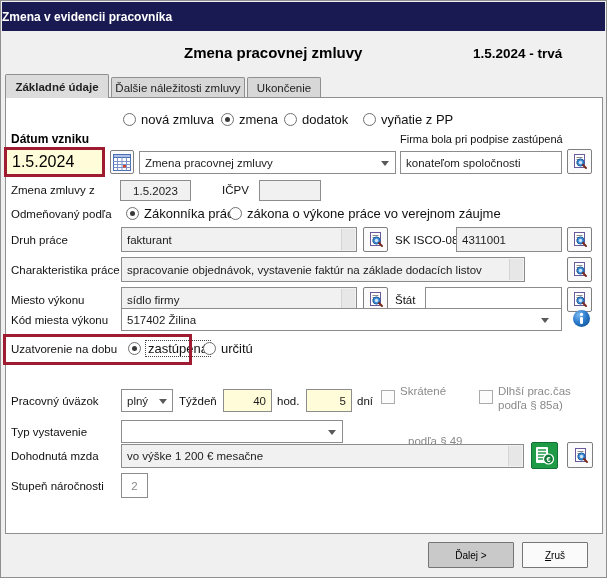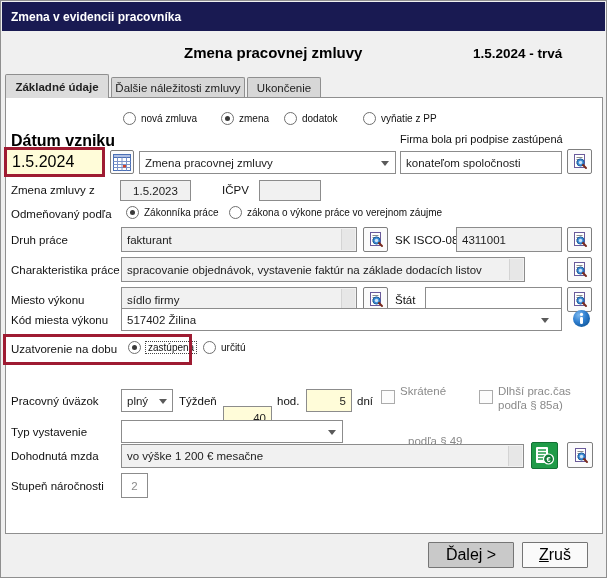--- a/index.html
+++ b/index.html
@@ -1,41 +1,41 @@
 <!DOCTYPE html>
 <html><head>
 <meta charset="utf-8">
 <style>
   html,body{margin:0;padding:0;}
   body{font-family:"Liberation Sans", sans-serif; background:#bfbfbf;}
   .win{position:relative;width:607px;height:578px;background:#f0f0f0;border:1px solid #8f8f8f;box-sizing:border-box;overflow:hidden;}
   .abs{position:absolute;box-sizing:border-box;}
-  .titlebar{left:1px;top:1px;width:603px;height:29px;background:#191a52;color:#fff;font-weight:bold;font-size:12px;display:flex;align-items:center;padding-left:9px;}
+  .titlebar{left:1px;top:1px;width:603px;height:29px;background:#191a52;color:#fff;font-weight:bold;font-size:12px;display:flex;align-items:center;padding-left:0;}
   .hdr-title{left:183px;top:43px;font-size:15px;font-weight:bold;color:#000;}
   .hdr-validity{left:472px;top:45px;font-size:13.5px;font-weight:bold;color:#000;}
   .tab{border:1px solid #8f8f8f;border-bottom:none;display:flex;align-items:center;justify-content:center;font-size:11.5px;color:#222;border-radius:2px 2px 0 0;background:#d7d7d7;}
   .tab.active{background:#dcdcdc;font-weight:bold;z-index:4;}
   .panel{left:4px;top:96px;width:598px;height:437px;background:#ffffff;border:1px solid #8f8f8f;z-index:1;}
   .lbl{font-size:11.5px;color:#111;white-space:nowrap;z-index:2;}
-  .blbl{font-size:16px;font-weight:bold;color:#000;white-space:nowrap;z-index:2;}
+  .blbl{font-size:12px;font-weight:bold;color:#000;white-space:nowrap;z-index:2;}
   .fld{border:1px solid #8c8c8c;background:#fff;font-size:11.5px;padding:0 5px;display:flex;align-items:center;color:#1c1c1c;white-space:nowrap;overflow:hidden;z-index:2;}
   .ro{background:#f1f1f1;}
   .yellow{background:#fffcd9;justify-content:flex-end;}
   .center{justify-content:center;padding:8px;}
   .strip::before{content:'';position:absolute;right:1px;top:1px;bottom:1px;width:13px;background:#e7e7e7;border-left:1px solid #d4d4d4;}
   .arr{position:absolute;right:6px;top:50%;margin-top:-2px;width:0;height:0;border-left:4px solid transparent;border-right:4px solid transparent;border-top:5px solid #5a5a5a;}
   .btnicon{border:1px solid #7f7f7f;background:#fbfbfb;display:flex;align-items:center;justify-content:center;border-radius:2px;padding:0;z-index:2;cursor:pointer;}
-  .radio{display:flex;align-items:center;gap:5px;font-size:10px;color:#111;z-index:3;white-space:nowrap;}
+  .radio{display:flex;align-items:center;gap:5px;font-size:13px;color:#111;z-index:3;white-space:nowrap;}
   .rc{width:13px;height:13px;border-radius:50%;border:1px solid #6f6f6f;background:#fff;box-sizing:border-box;position:relative;flex:0 0 13px;}
   .rc.sel::after{content:'';position:absolute;left:3px;top:3px;width:5px;height:5px;border-radius:50%;background:#3a3a3a;}
   .chk{width:14px;height:14px;border:1px solid #ababab;background:#fcfcfc;z-index:2;}
   .gray{color:#8a8a8a;}
   .redbox{border:3px solid #9e1b32;background:transparent;z-index:5;pointer-events:none;}
   .dotted{outline:1px dotted #444;padding:0 2px;}
-  .pbtn{border:1px solid #757575;font-size:16px;display:flex;align-items:center;justify-content:center;color:#000;cursor:pointer;z-index:2;border-radius:1px;}
+  .pbtn{border:1px solid #757575;font-size:10px;display:flex;align-items:center;justify-content:center;color:#000;cursor:pointer;z-index:2;border-radius:1px;}
   .u{text-decoration:underline;}
 </style>
 </head>
 <body>
 
 <div class="win">
 
   <div class="abs titlebar">
     <span>Zmena v evidencii pracovníka</span>
   </div>
@@ -220,21 +220,21 @@
     <span>určitú</span>
   </div>
   <div class="abs redbox" style="left:2px;top:333px;width:189px;height:31px;"></div>
 
   <div class="abs lbl" style="left:10px;top:394px;">Pracovný úväzok</div>
   <div class="abs fld" style="left:120px;top:388px;width:52px;height:23px;">
     <span>plný</span>
     <span class="arr" style="right:5px;"></span>
   </div>
   <div class="abs lbl" style="left:178px;top:394px;">Týždeň</div>
-  <div class="abs fld yellow" style="left:222px;top:388px;width:49px;height:23px;margin-top:17px;">
+  <div class="abs fld yellow" style="left:222px;top:388px;width:49px;height:23px;">
     <span>40</span>
   </div>
   <div class="abs lbl" style="left:276px;top:394px;">hod.</div>
   <div class="abs fld yellow" style="left:305px;top:388px;width:46px;height:23px;">
     <span>5</span>
   </div>
   <div class="abs lbl" style="left:356px;top:394px;">dní</div>
 
   <span class="abs chk" style="left:380px;top:389px;"></span>
   <div class="abs lbl gray" style="left:399px;top:384px;">Skrátené</div>

